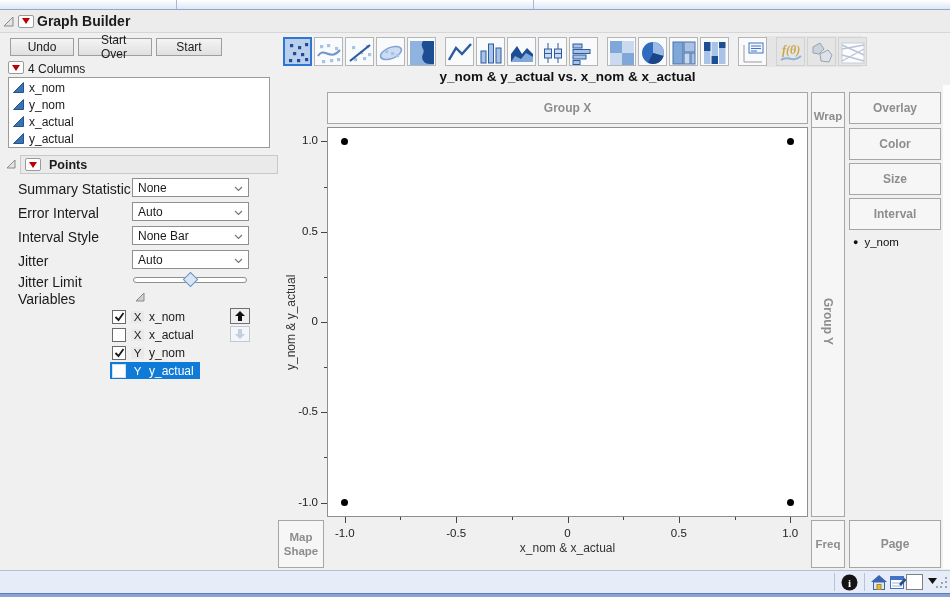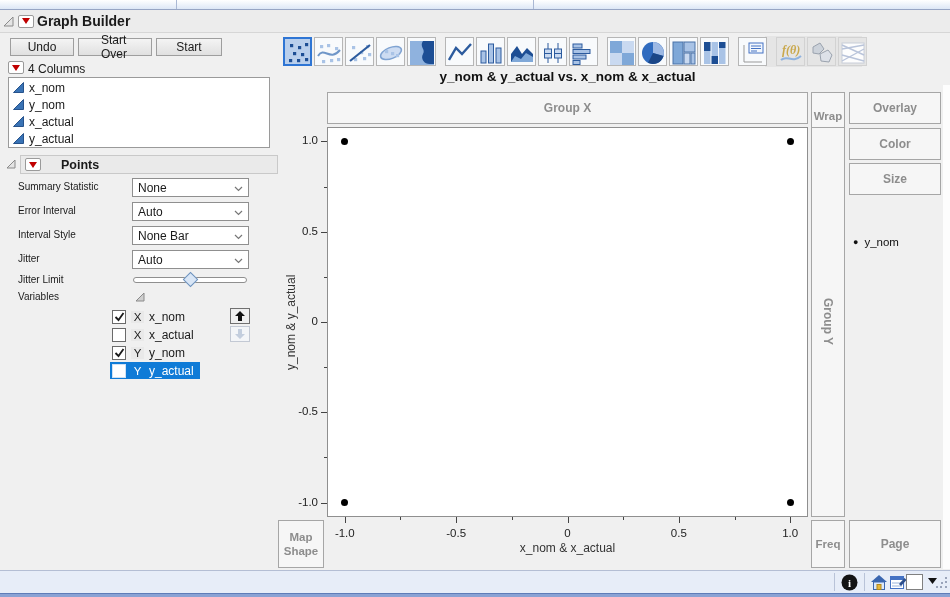--- a/index.html
+++ b/index.html
@@ -23,23 +23,23 @@
     border-radius:2px; display:inline-flex; align-items:center; justify-content:center; }
   
   .btn { position:absolute; height:18px; background:linear-gradient(#f4f4f4,#e0e0e0);
     border:1px solid #9e9e9e; font-size:12px; display:flex; align-items:center;
     justify-content:center; padding:0 22px; }
   
   .list-box { position:absolute; background:#fff; border:1px solid #9a9a9a; }
   .col-item { display:flex; align-items:center; height:17px; padding-left:3px; gap:4px; }
   
   .panel-hdr { position:absolute; background:#eaeaea; border:1px solid #c9c9c9;
-    display:flex; align-items:center; gap:20px; padding-left:4px; }
+    display:flex; align-items:center; gap:8px; padding-left:4px; }
   .panel-title { font-weight:700; font-size:12.5px; }
-  .lbl { position:absolute; font-size:10px; color:#1a1a1a; white-space:nowrap; }
+  .lbl { position:absolute; font-size:14px; color:#1a1a1a; white-space:nowrap; }
   .dd { position:absolute; width:117px; height:19px; background:#fff; border:1px solid #8f8f8f;
     display:flex; align-items:center; padding:0 5px; font-size:12px; }
   .dd .chev { margin-left:auto; }
   
   .slider { position:absolute; width:114px; height:14px; }
   .slider .track { position:absolute; left:0; top:4px; width:114px; height:6px;
     background:#fff; border:1px solid #8f8f8f; border-radius:3px; }
   .slider .thumb { position:absolute; top:1px; width:11px; height:11px;
     background:#d9e6f6; border:1px solid #6d92bd; transform:rotate(45deg); }
   
@@ -370,20 +370,21 @@
       </div>
     </div>
 
   <div class="chart-title">y_nom &amp; y_actual vs. x_nom &amp; x_actual</div>
 
   <div class="zone" style="left:327px;top:92px;width:481px;height:32px">Group X</div>
   <div class="zone" style="left:811px;top:92px;width:34px;height:48px;font-size:11.5px">Wrap</div>
   <div class="zone" style="left:849px;top:92px;width:92px;height:32px">Overlay</div>
   <div class="zone" style="left:849px;top:128px;width:92px;height:32px">Color</div>
   <div class="zone" style="left:849px;top:163px;width:92px;height:32px">Size</div>
+  <div class="zone" style="left:849px;top:198px;width:92px;height:32px">Interval</div>
   <div class="groupy-strip">Group Y</div>
   <div class="zone" style="left:278px;top:520px;width:46px;height:48px;font-size:11.5px;padding:0 3px">Map Shape</div>
   <div class="zone" style="left:811px;top:520px;width:34px;height:48px;font-size:11.5px">Freq</div>
   <div class="zone" style="left:849px;top:520px;width:92px;height:48px">Page</div>
 
   <div class="legend">
     <span style="font-size:9px">●</span>
     <span>y_nom</span>
   </div>
 

